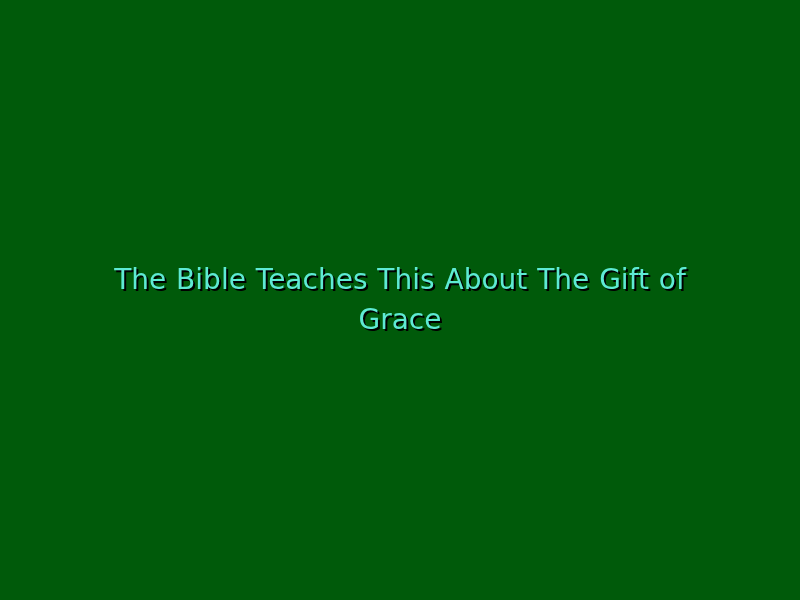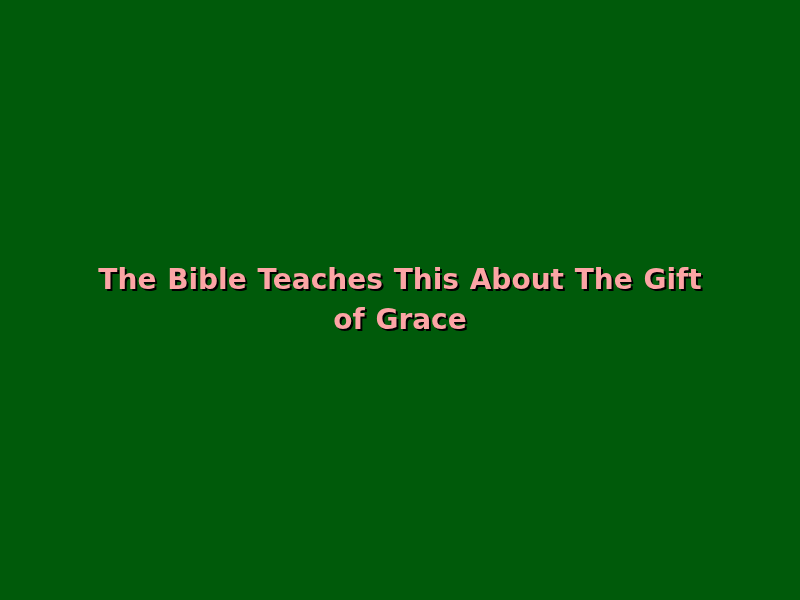--- a/index.html
+++ b/index.html
@@ -28,24 +28,24 @@
 
   .title-block {
     width: 640px;
     padding: 0 10px;
     box-sizing: border-box;
     text-align: center;
   }
 
   .title-text {
     margin: 0;
-    color: #fca5a5;
+    color: #5eead4;
     font-family: "DejaVu Sans", "Liberation Sans", sans-serif;
     font-size: 28px;
-    font-weight: 700;
+    font-weight: 400;
     line-height: 40px;
     letter-spacing: 0px;
     word-spacing: 1px;
     text-align: center;
     text-shadow: 2px 2px 0 #000000;
     white-space: normal;
   }
 </style>
 </head>
 <body>

